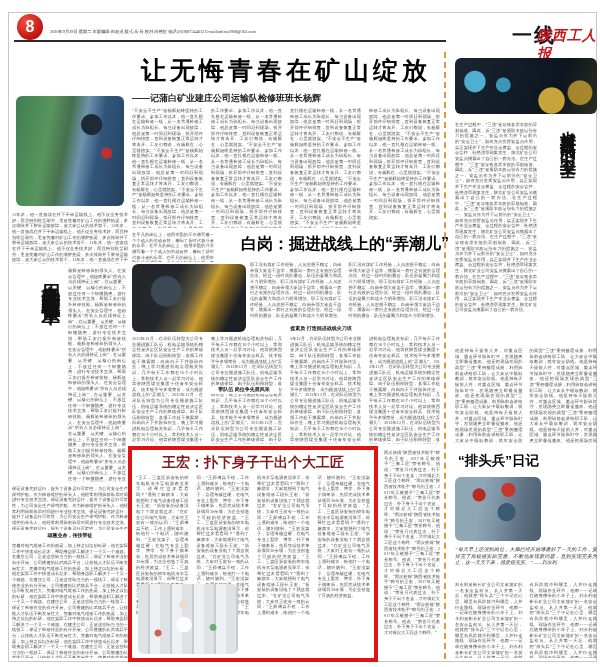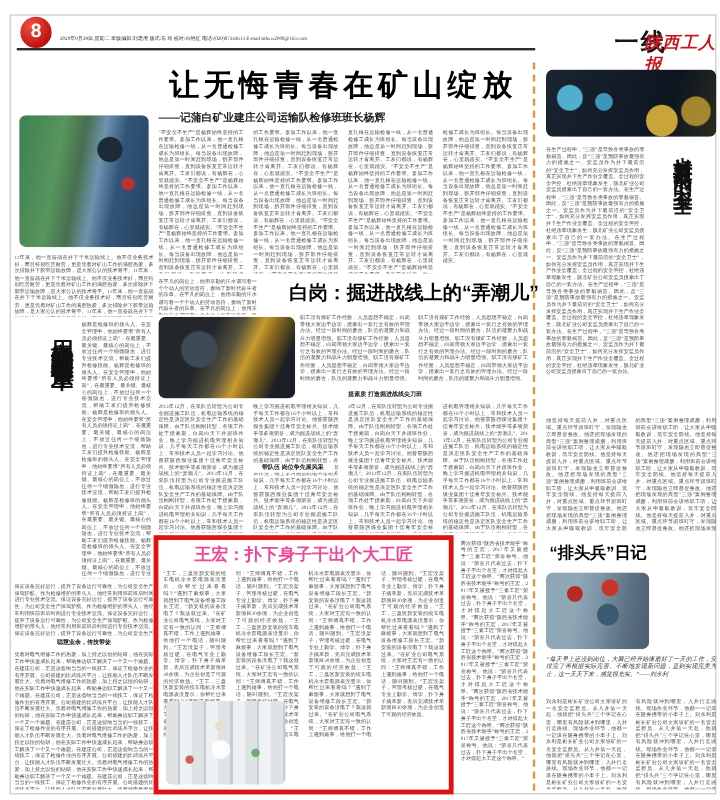--- a/index.html
+++ b/index.html
@@ -111,21 +111,21 @@
 </div>
 
 <div class="abs subhead" style="left:209px;top:386px;width:70px;height:8px;">
   <div class="in">带队伍 岗位争先展风采</div>
 </div>
 
 <div class="abs" style="left:128px;top:446px;width:250px;height:216px;box-sizing:border-box;
      border:4px solid #e11212;background:#fff;"></div>
 
 <div class="abs" style="left:134px;top:454px;width:238px;height:17px;text-align:center;
-     font-size:14px;font-weight:bold;color:#ec4899;">王宏：扑下身子干出个大工匠</div>
+     font-size:14px;font-weight:bold;color:#7f1d1d;">王宏：扑下身子干出个大工匠</div>
 
 <div class="tbox" style="left:136px;top:475px;width:234px;height:179px;">
   <div class="tx cols4">“王工，三盘区新安装的绞车电机冷水泵电源表没显示，你帮忙过来看看吗？”遇到了麻烦事，大家就想到了电气设备维修工段长王宏。“新安装的设备没电了？我这就过来。”在矿业公司电气系统，大家对王宏有一致的认同：“王师傅真不错，工作上遇到难事，给他打一个电话，随叫随到。”王宏没架子，管理考核过硬，在电气专业上勤学、博学，扑下身子搞革新，先后完成技术革新项目30余项，为企业创造了可观的经济效益。“王工，三盘区新安装的绞车电机冷水泵电源表没显示，你帮忙过来看看吗？”遇到了麻烦事，大家就想到了电气设备维修工段长王宏。“新安装的设备没电了？我这就过来。”在矿业公司电气系统，大家对王宏有一致的认同：“王师傅真不错，工作上遇到难事，给他打一个电话，随叫随到。”王宏没架子，管理考核过硬，在电气专业上勤学、博学，扑下身子搞革新，先后完成技术革新项目30余项，为企业创造了可观的经济效益。“王工，三盘区新安装的绞车电机冷水泵电源表没显示，你帮忙过来看看吗？”遇到了麻烦事，大家就想到了电气设备维修工段长王宏。“新安装的设备没电了？我这就过来。”在矿业公司电气系统，大家对王宏有一致的认同：“王师傅真不错，工作上遇到难事，给他打一个电话，随叫随到。”王宏没架子，管理考核过硬，在电气专业上勤学、博学，扑下身子搞革新，先后完成技术革新项目30余项，为企业创造了可观的经济效益。“王工，三盘区新安装的绞车电机冷水泵电源表没显示，你帮忙过来看看吗？”遇到了麻烦事，大家就想到了电气设备维修工段长王宏。“新安装的设备没电了？我这就过来。”在矿业公司电气系统，大家对王宏有一致的认同：“王师傅真不错，工作上遇到难事，给他打一个电话，随叫随到。”王宏没架子，管理考核过硬，在电气专业上勤学、博学，扑下身子搞革新，先后完成技术革新项目30余项，为企业创造了可观的经济效益。“王工，三盘区新安装的绞车电机冷水泵电源表没显示，你帮忙过来看看吗？”遇到了麻烦事，大家就想到了电气设备维修工段长王宏。“新安装的设备没电了？我这就过来。”在矿业公司电气系统，大家对王宏有一致的认同：“王师傅真不错，工作上遇到难事，给他打一个电话，随叫随到。”王宏没架子，管理考核过硬，在电气专业上勤学、博学，扑下身子搞革新，先后完成技术革新项目30余项，为企业创造了可观的经济效益。“王工，三盘区新安装的绞车电机冷水泵电源表没显示，你帮忙过来看看吗？”遇到了麻烦事，大家就想到了电气设备维修工段长王宏。“新安装的设备没电了？我这就过来。”在矿业公司电气系统，大家对王宏有一致的认同：“王师傅真不错，工作上遇到难事，给他打一个电话，随叫随到。”王宏没架子，管理考核过硬，在电气专业上勤学、博学，扑下身子搞革新，先后完成技术革新项目30余项，为企业创造了可观的经济效益。</div>
 </div>
 
 <div class="abs photo" style="left:138px;top:584px;width:100px;height:70px;
      background:
        radial-gradient(circle at 46% 30%, #e9ddd2 0 6%, transparent 7%),
        radial-gradient(circle at 46% 58%, #fdfdfd 0 11%, transparent 12%),
        radial-gradient(circle at 20% 70%, rgba(200,60,50,.8) 0 3px, transparent 4px),

